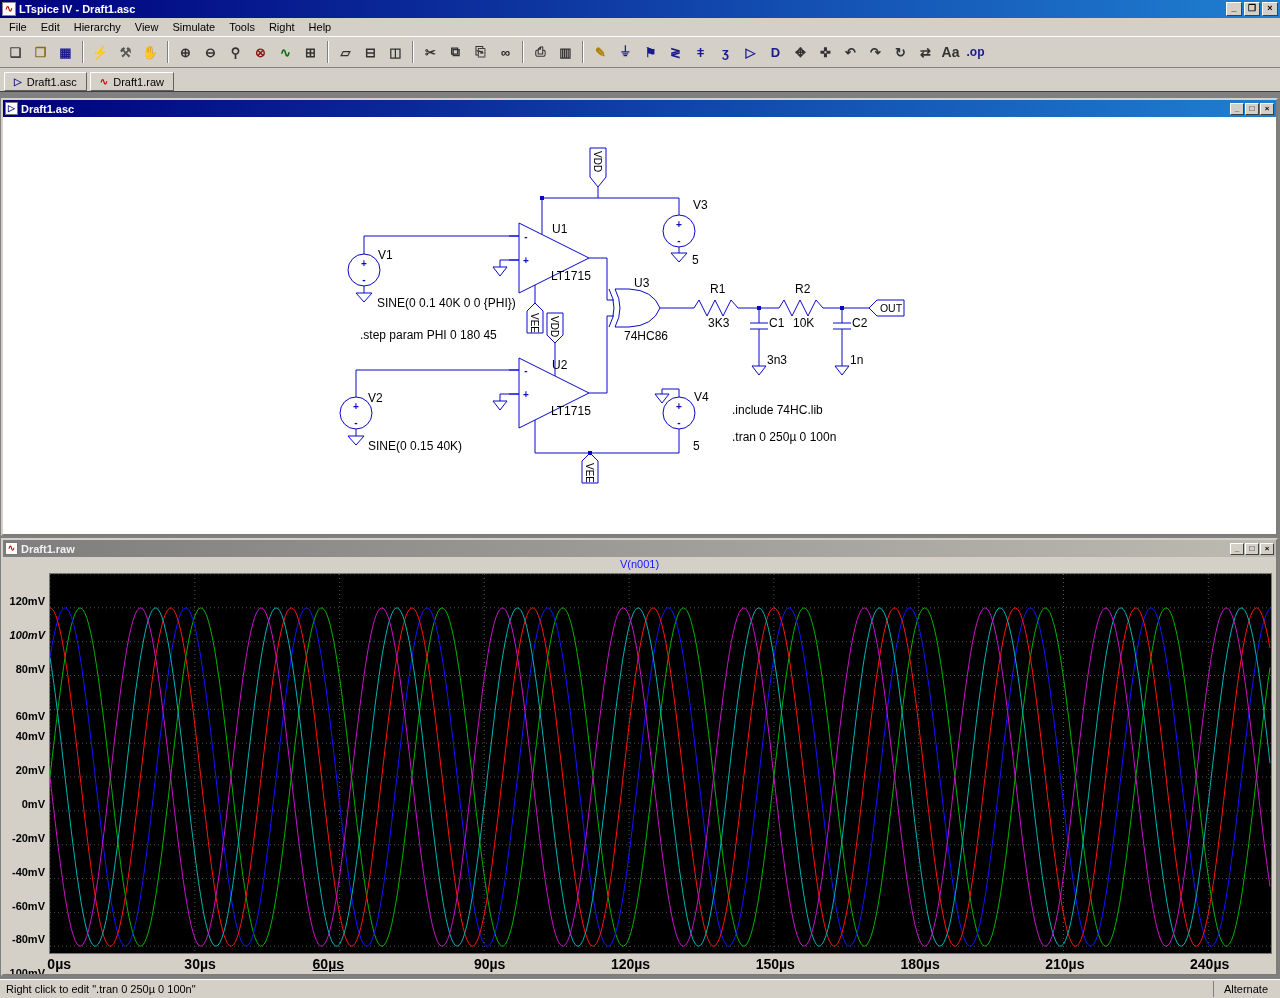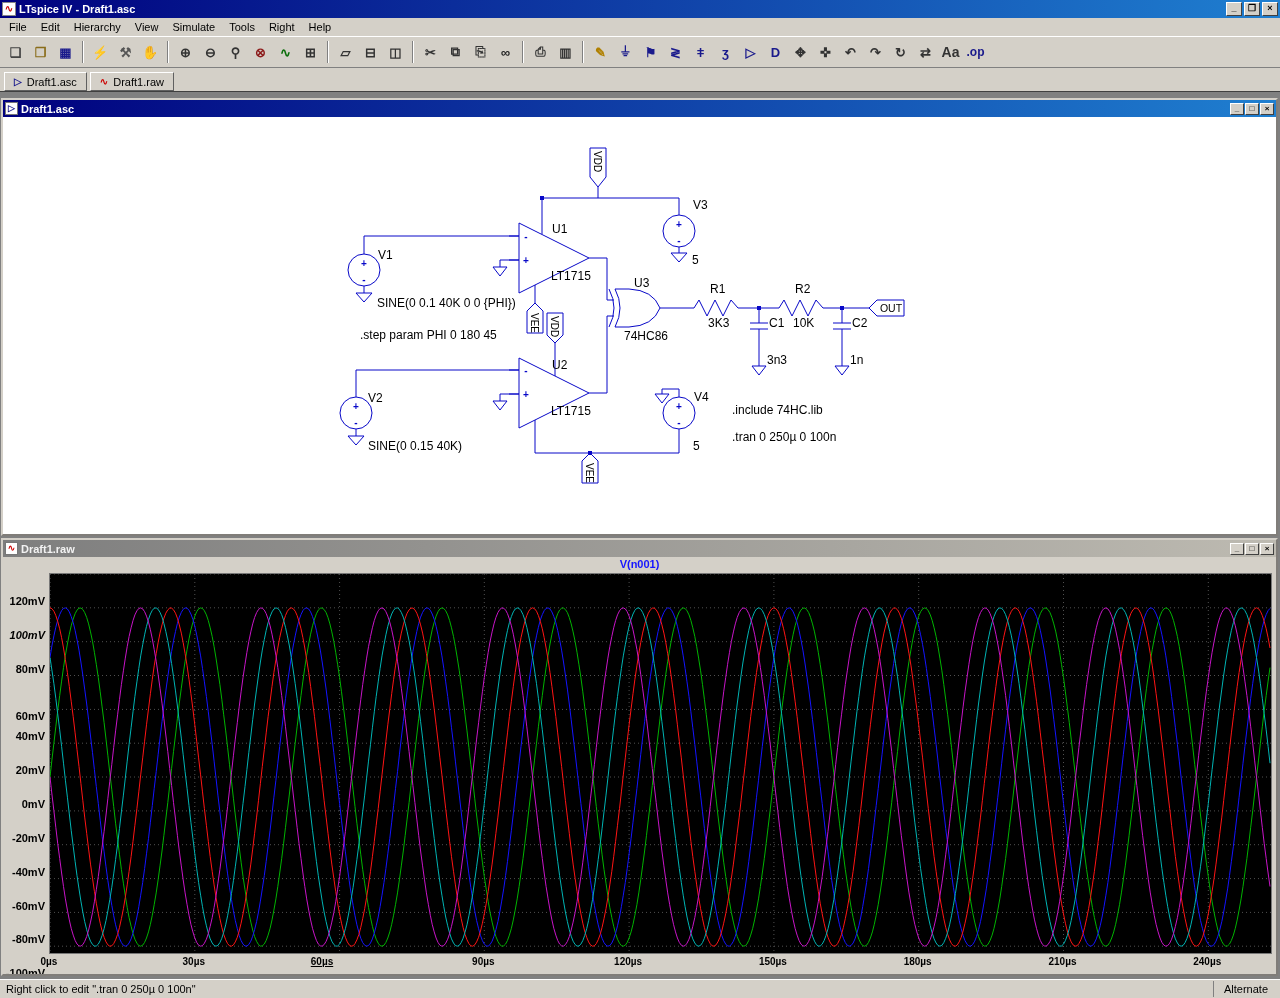--- a/index.html
+++ b/index.html
@@ -54,27 +54,27 @@
   .w  { stroke:#0808c8; fill:none; stroke-width:1; }
   .j  { fill:#0808c8; stroke:none; }
   .t  { fill:#000; font:12px "Liberation Sans",sans-serif; stroke:none; }
   .tf { fill:#000; font:10px "Liberation Sans",sans-serif; stroke:none; }
   .sy { fill:#0808c8; font:bold 10px "Liberation Sans",sans-serif; stroke:none; text-anchor:middle; }
   .to { fill:#000; font:10.5px "Liberation Sans",sans-serif; stroke:none; text-anchor:middle; }
 
   
   .wave-body { height:417px; background:#d4d0c8; position:relative; overflow:hidden; }
   .wave-title { position:absolute; top:1px; left:0; right:0; height:15px; text-align:center;
-                font-weight:bold; color:#1414ff; }
+                font-weight:normal; color:#1414ff; }
   .wave-plot { position:absolute; left:46px; top:16px; width:1223px; height:381px;
                border:1px solid #777; background:#000; }
   .ylabels { position:absolute; left:0; top:0; bottom:0; width:44px;margin-top:29px; }
   .ytick { position:absolute; left:0; width:42px; text-align:right; font-weight:bold; font-size:11px; }
   .xlabels { position:absolute; left:0; top:398px; height:19px; right:0; }
-  .xtick { position:absolute; top:1px; width:44px; text-align:center; font-weight:bold; font-size:10px; }
+  .xtick { position:absolute; top:1px; width:44px; text-align:right; font-weight:bold; font-size:14px; }
 
   
   .statusbar { height:19px; display:flex; align-items:center; border-top:1px solid #ffffff;
                padding:0 4px; }
   .status-left { flex:1; padding-left:2px; }
   .status-right { border-left:1px solid #808080; padding:2px 8px 2px 10px; }
 </style>
 </head>
 <body>
 

